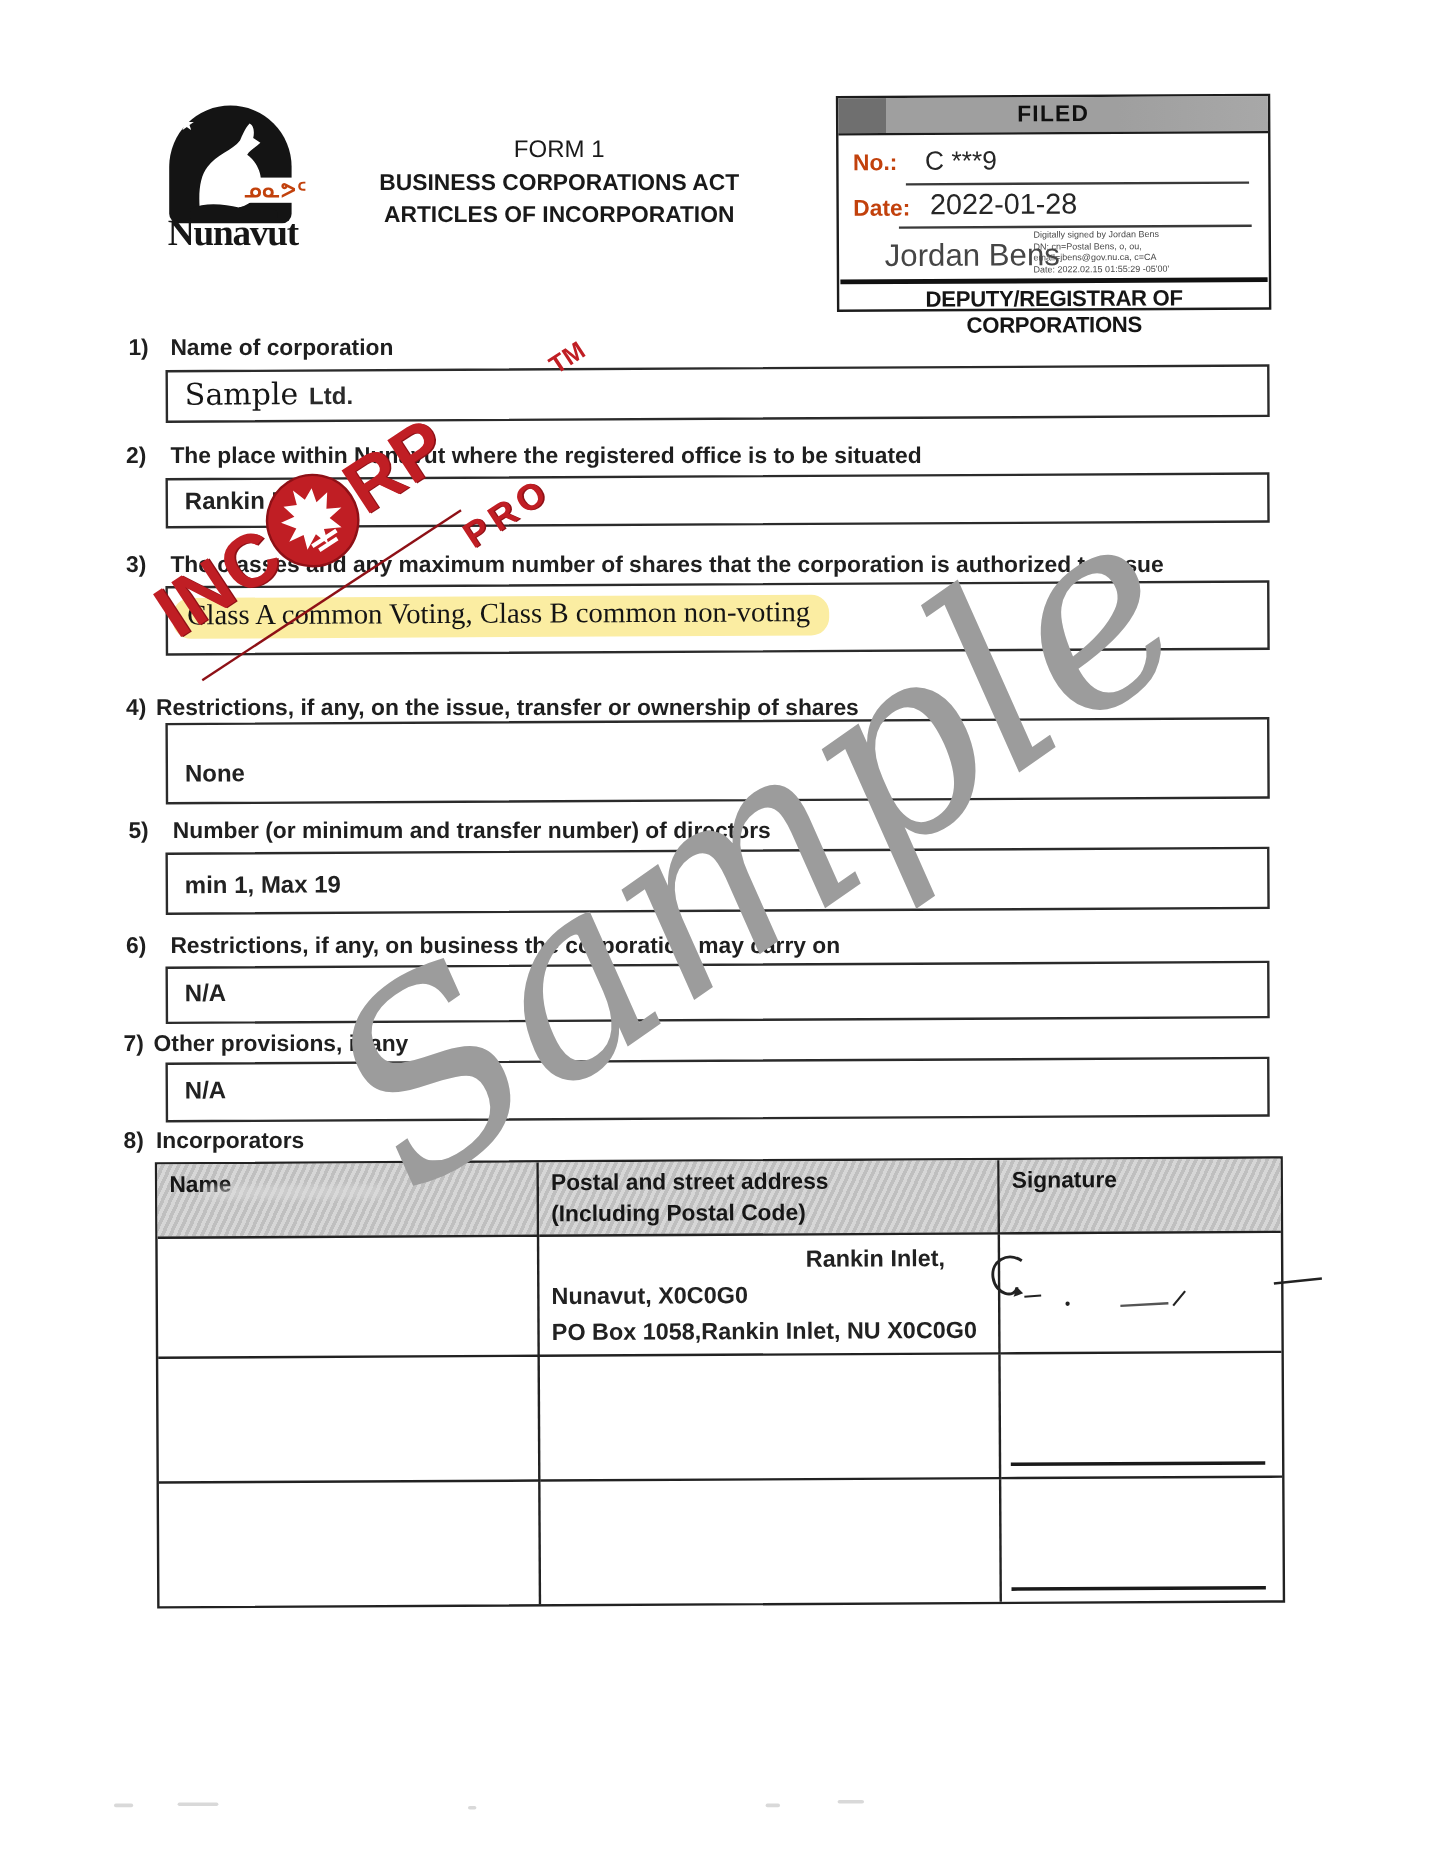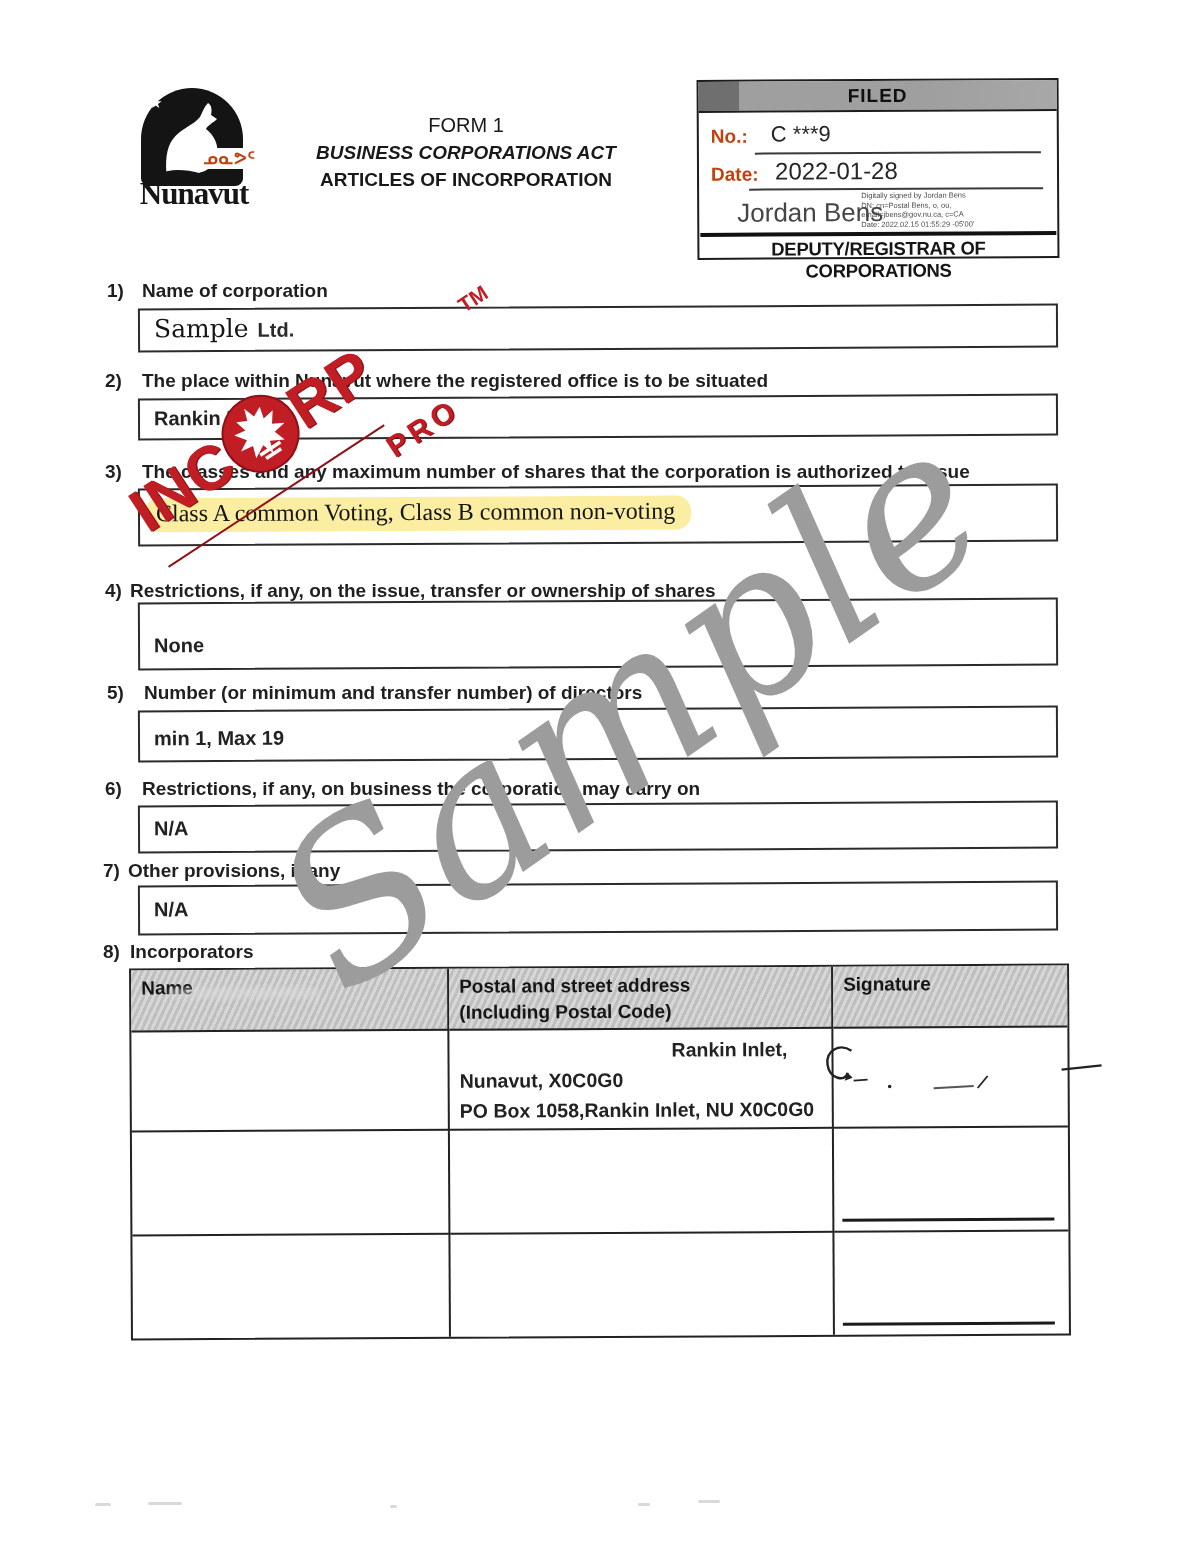--- a/index.html
+++ b/index.html
@@ -14,21 +14,21 @@
   .star{position:absolute;left:18px;top:8px;color:#fff;font-size:15px;}
   .bear{position:absolute;left:8px;top:10px;}
   .syll{position:absolute;right:0px;top:62px;font-size:17px;font-weight:700;color:#c2410c;
         background:#fff;padding:0 1px;letter-spacing:1px;}
   .wordmark{position:absolute;left:0px;top:90px;width:126px;text-align:center;
         font-family:"Liberation Serif",serif;font-size:31px;font-weight:600;color:#161616;letter-spacing:-1px;}
 
   
   .title{left:288px;top:112px;width:356px;text-align:center;line-height:27px;color:#191919;}
   .title .t1{font-size:20px;font-weight:400;}
-  .title .t2{font-size:19px;font-weight:700;font-style:italic;}
+  .title .t2{font-size:19px;font-weight:700;}
   .title .t3{font-size:19px;font-weight:700;}
 
   
   .stamp{left:697px;top:79px;width:358px;height:176px;border:2.5px solid #1c1c1c;background:#fff;
          transform:rotate(-0.3deg);}
   .stamp-head{position:absolute;left:0;top:0;right:0;height:29px;border-bottom:2.5px solid #1c1c1c;
          background:linear-gradient(90deg,#6f6f6f 0 40px,#9f9f9f 40px 65%,#a8a8a8);
          display:flex;align-items:center;justify-content:center;
          font-size:19px;font-weight:700;color:#101010;letter-spacing:1px;}
   .stamp-label{position:absolute;font-size:19px;font-weight:700;color:#c2410c;}

